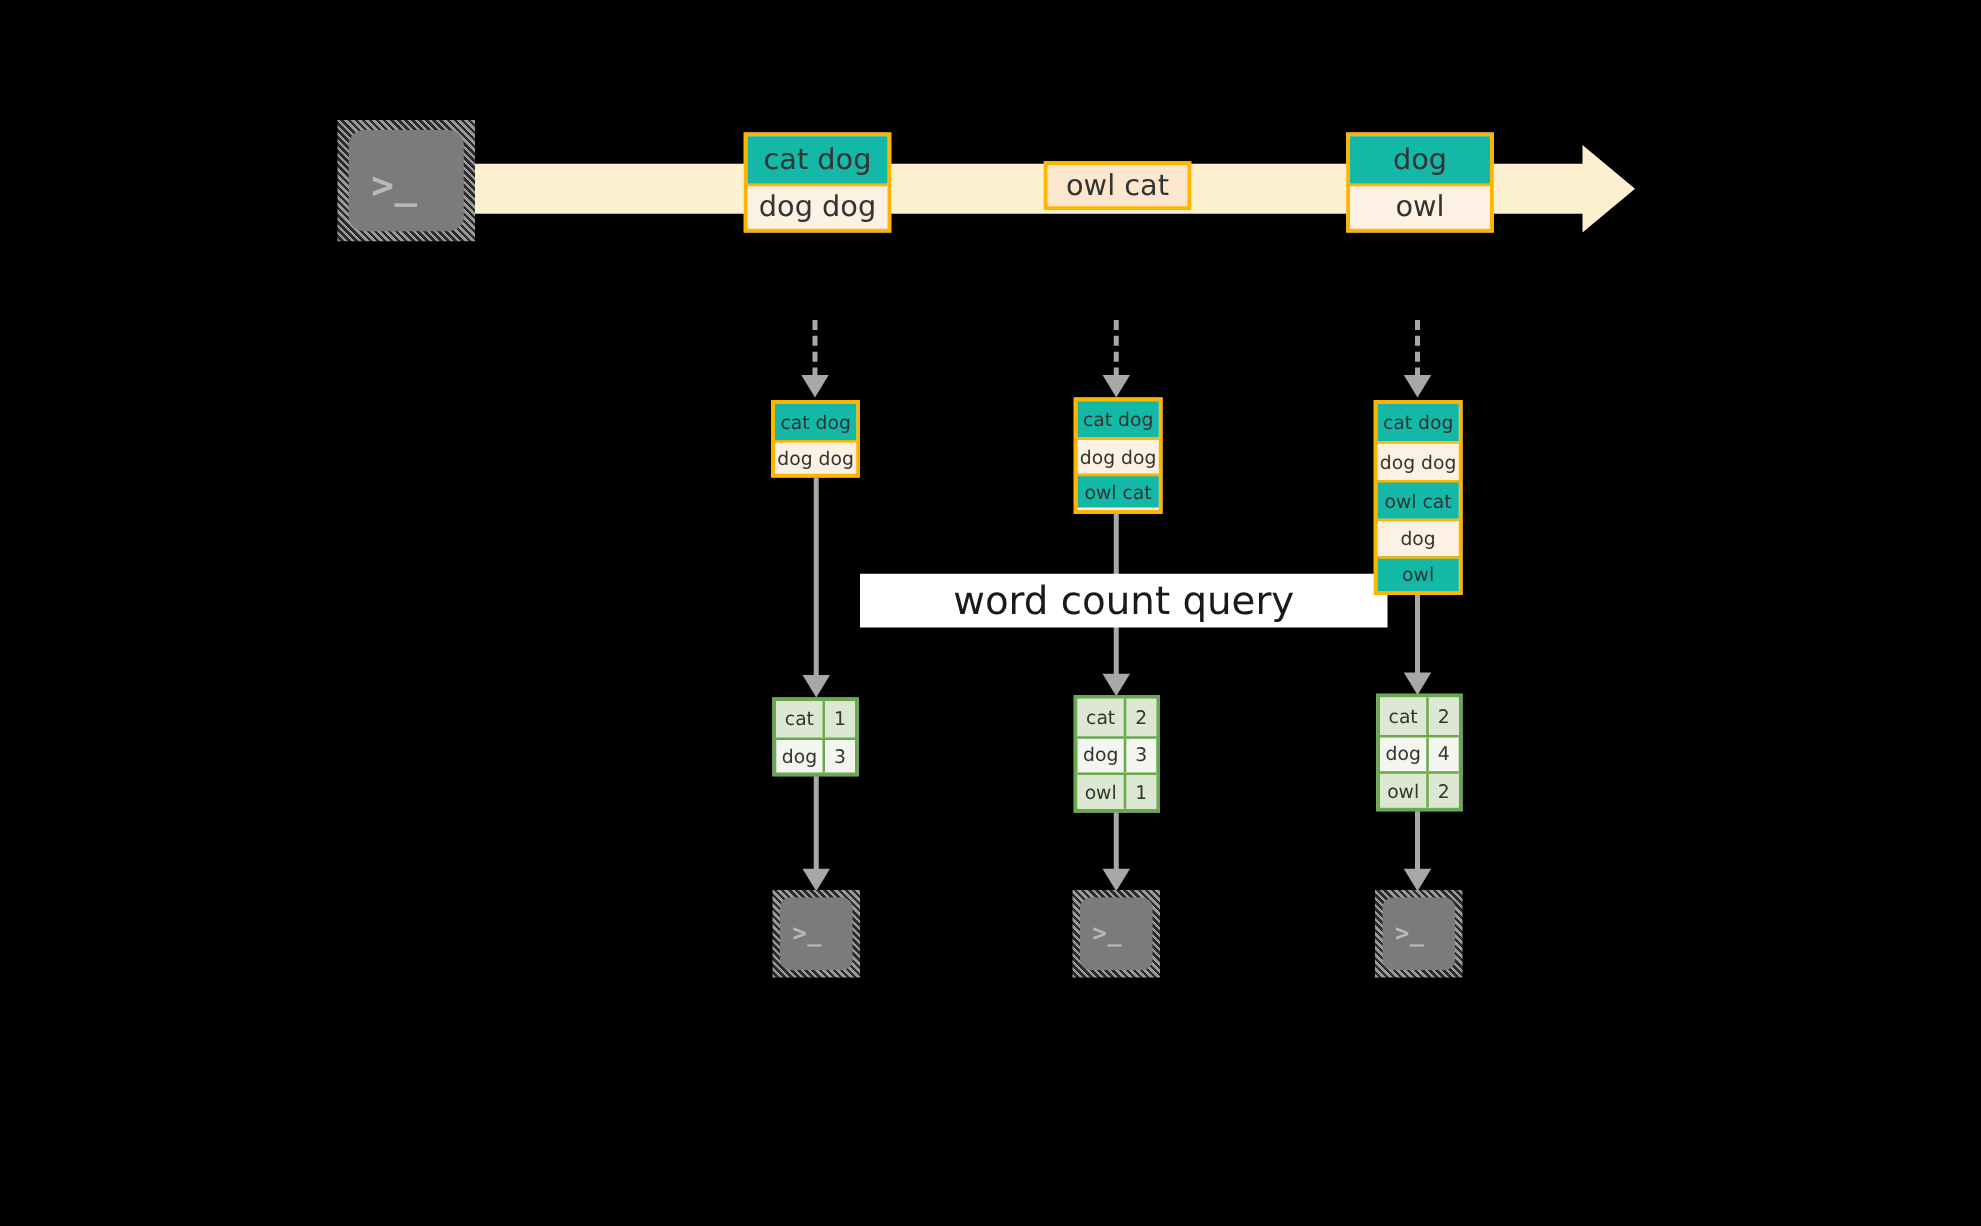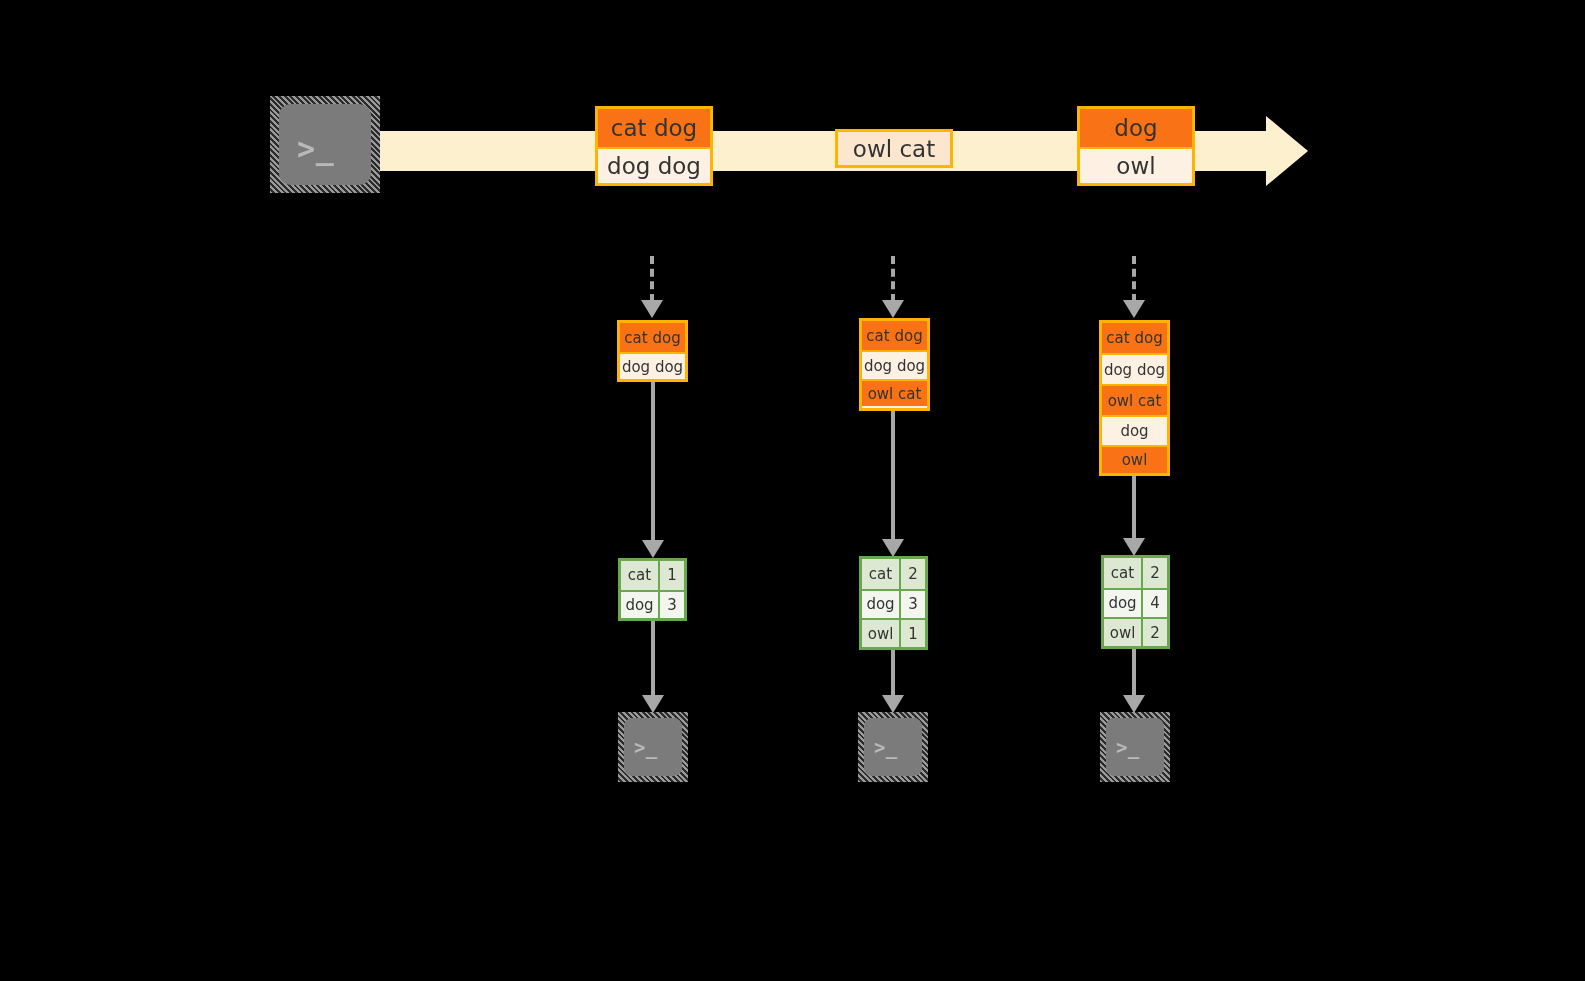--- a/index.html
+++ b/index.html
@@ -59,21 +59,21 @@
     background: #fdf1e4;
   }
   .obox .row {
     box-sizing: border-box;
     display: flex;
     align-items: center;
     justify-content: center;
     color: #333;
     white-space: nowrap;
   }
-  .obox .row.alt { background: #f97316; }
+  .obox .row.alt { background: #14b8a6; }
   .obox .row.sep { border-top: 2px solid #ffb400; }
 
   
   .gbox {
     position: absolute;
     box-sizing: border-box;
     border: 3px solid #6aa84f;
     background: #f2f6ee;
     display: flex;
     flex-direction: column;
@@ -193,20 +193,21 @@
   </div>
   <div class="conn" style="left:891px; top:411px; width:4px; height:148px;">
     <div class="line" style="height:130px;"></div>
     <div class="head" style="left:-9px; top:128px;"></div>
   </div>
   <div class="conn" style="left:1132px; top:476px; width:4px; height:82px;">
     <div class="line" style="height:64px;"></div>
     <div class="head" style="left:-9px; top:62px;"></div>
   </div>
 
+  <div class="query-label" style="left:688px; top:459px; width:422px; height:43px; font-size:31px; z-index:4;">word count query</div>
 
   <div class="gbox" style="left:618px; top:558px; width:69px; height:63px;">
     <div class="grow alt" style="height:31px;">
       <div class="gcell word" style="font-size:15px;">cat</div>
       <div class="gcell count" style="font-size:15px;">1</div>
     </div>
     <div class="grow sep" style="height:30px;">
       <div class="gcell word" style="font-size:15px;">dog</div>
       <div class="gcell count" style="font-size:15px;">3</div>
     </div>

